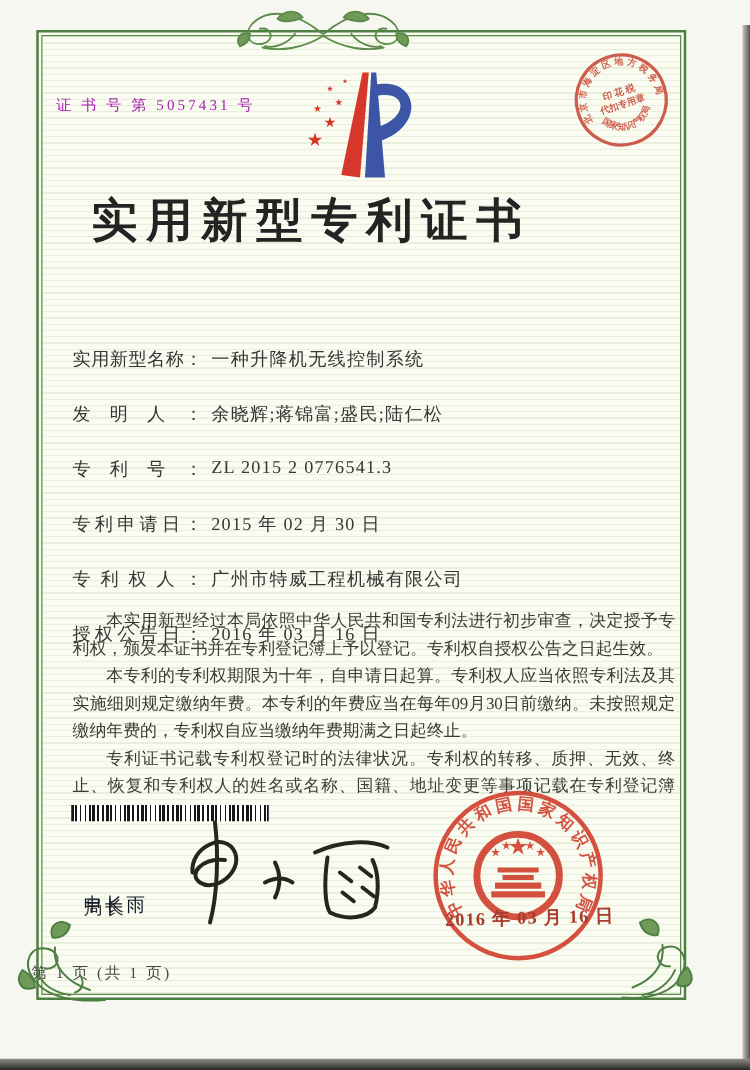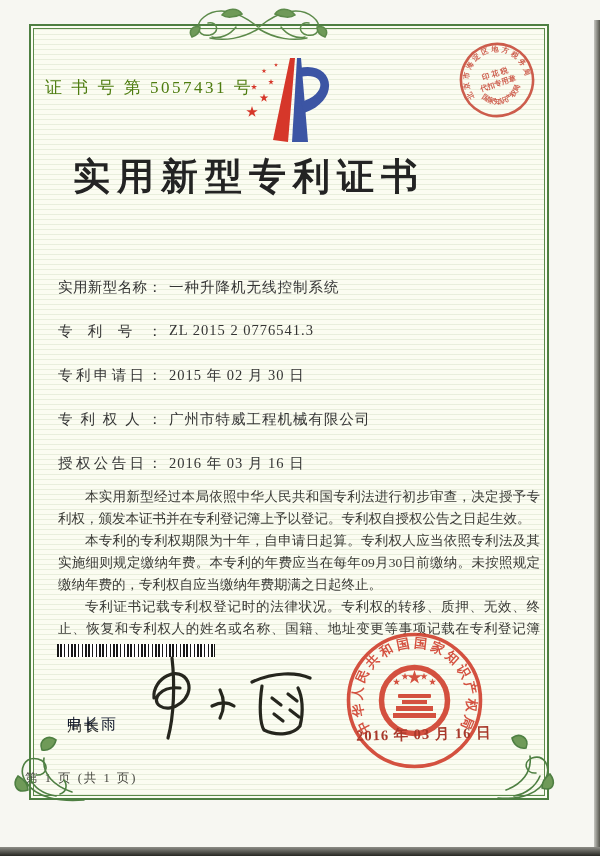--- a/index.html
+++ b/index.html
@@ -14,21 +14,21 @@
   .frame{
     position:absolute;left:29px;top:24px;width:516px;height:772px;
     border:2px solid #4e7f42;background:#fbfcf1;
   }
   .frame-inner{
     position:absolute;inset:2px;border:1px solid #5b8a4a;
     background:repeating-linear-gradient(180deg,
       rgba(141,172,117,0.17) 0px, rgba(141,172,117,0.17) 1px,
       rgba(255,255,255,0) 1px, rgba(255,255,255,0) 5px);
   }
-  .cert-number{left:45px;top:76px;font-size:17px;letter-spacing:2.5px;color:#4d7c0f;}
+  .cert-number{left:45px;top:76px;font-size:12px;letter-spacing:2.5px;color:#a21caf;}
   .logo{left:238px;top:52px;width:100px;height:100px;}
   .title{
     left:29px;top:152px;width:440px;text-align:center;
     font-size:37px;font-weight:600;letter-spacing:7px;color:#232323;
   }
   .fields{left:58px;top:234px;width:470px;margin-top:44px;}
   .field-row{height:44px;font-size:14.5px;color:#353535;white-space:nowrap;}
   .field-label{
     display:inline-block;width:104px;
     text-align:justify;text-align-last:justify;
@@ -157,20 +157,23 @@
         <textPath href="#taxBotArc" textLength="48" lengthAdjust="spacing">国家知识产权局</textPath>
       </text>
     </g>
   </svg>
 
   <div class="abs title">实用新型专利证书</div>
 
   <div class="abs fields">
     <div class="field-row">
       <span class="field-label">实用新型名称：</span><span class="field-value">一种升降机无线控制系统</span>
+    </div>
+    <div class="field-row">
+      <span class="field-label">发明人：</span><span class="field-value">余晓辉;蒋锦富;盛民;陆仁松</span>
     </div>
     <div class="field-row">
       <span class="field-label">专利号：</span><span class="field-value">ZL 2015 2 0776541.3</span>
     </div>
     <div class="field-row">
       <span class="field-label">专利申请日：</span><span class="field-value">2015 年 02 月 30 日</span>
     </div>
     <div class="field-row">
       <span class="field-label">专利权人：</span><span class="field-value">广州市特威工程机械有限公司</span>
     </div>

